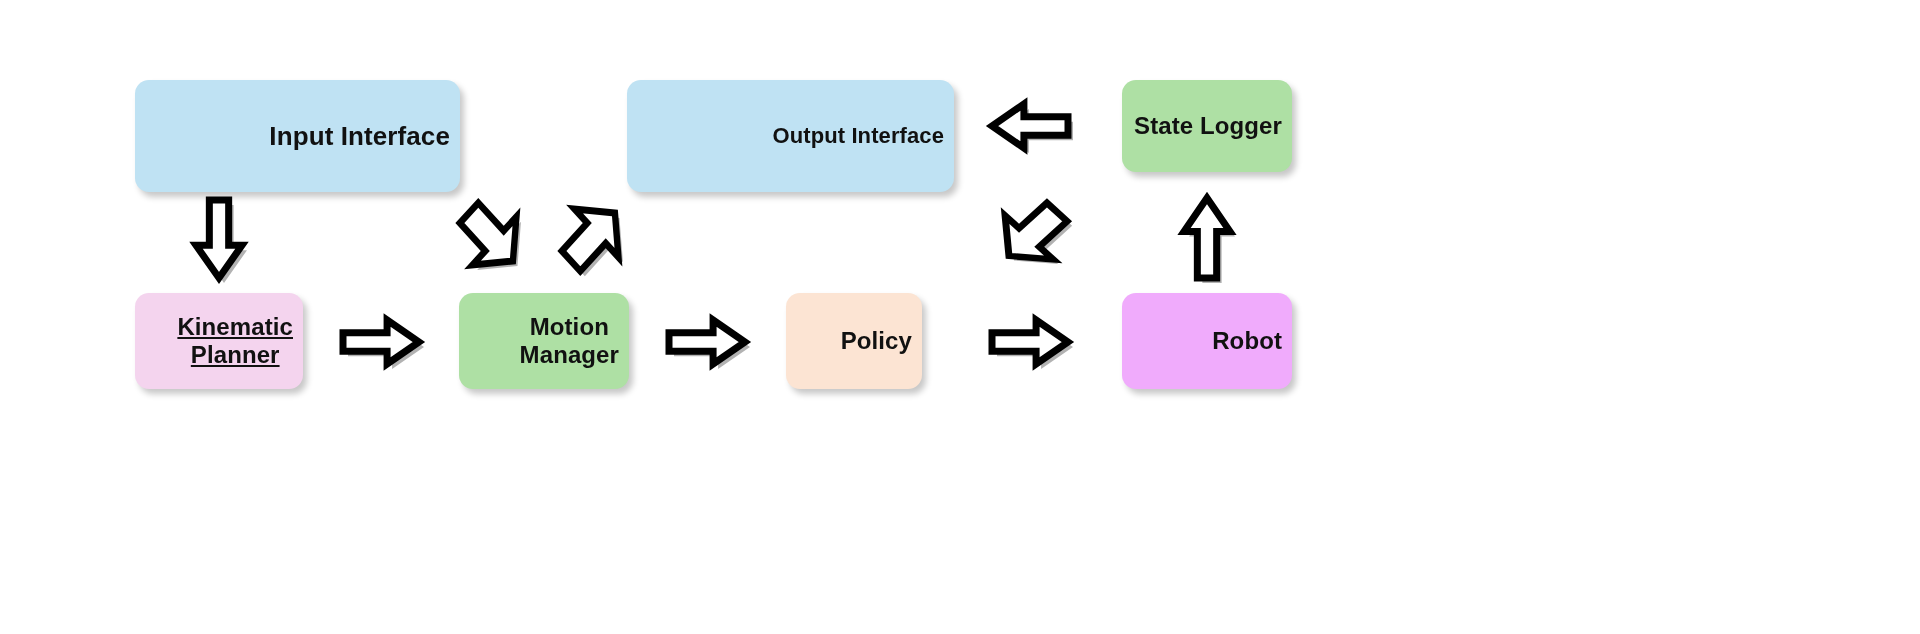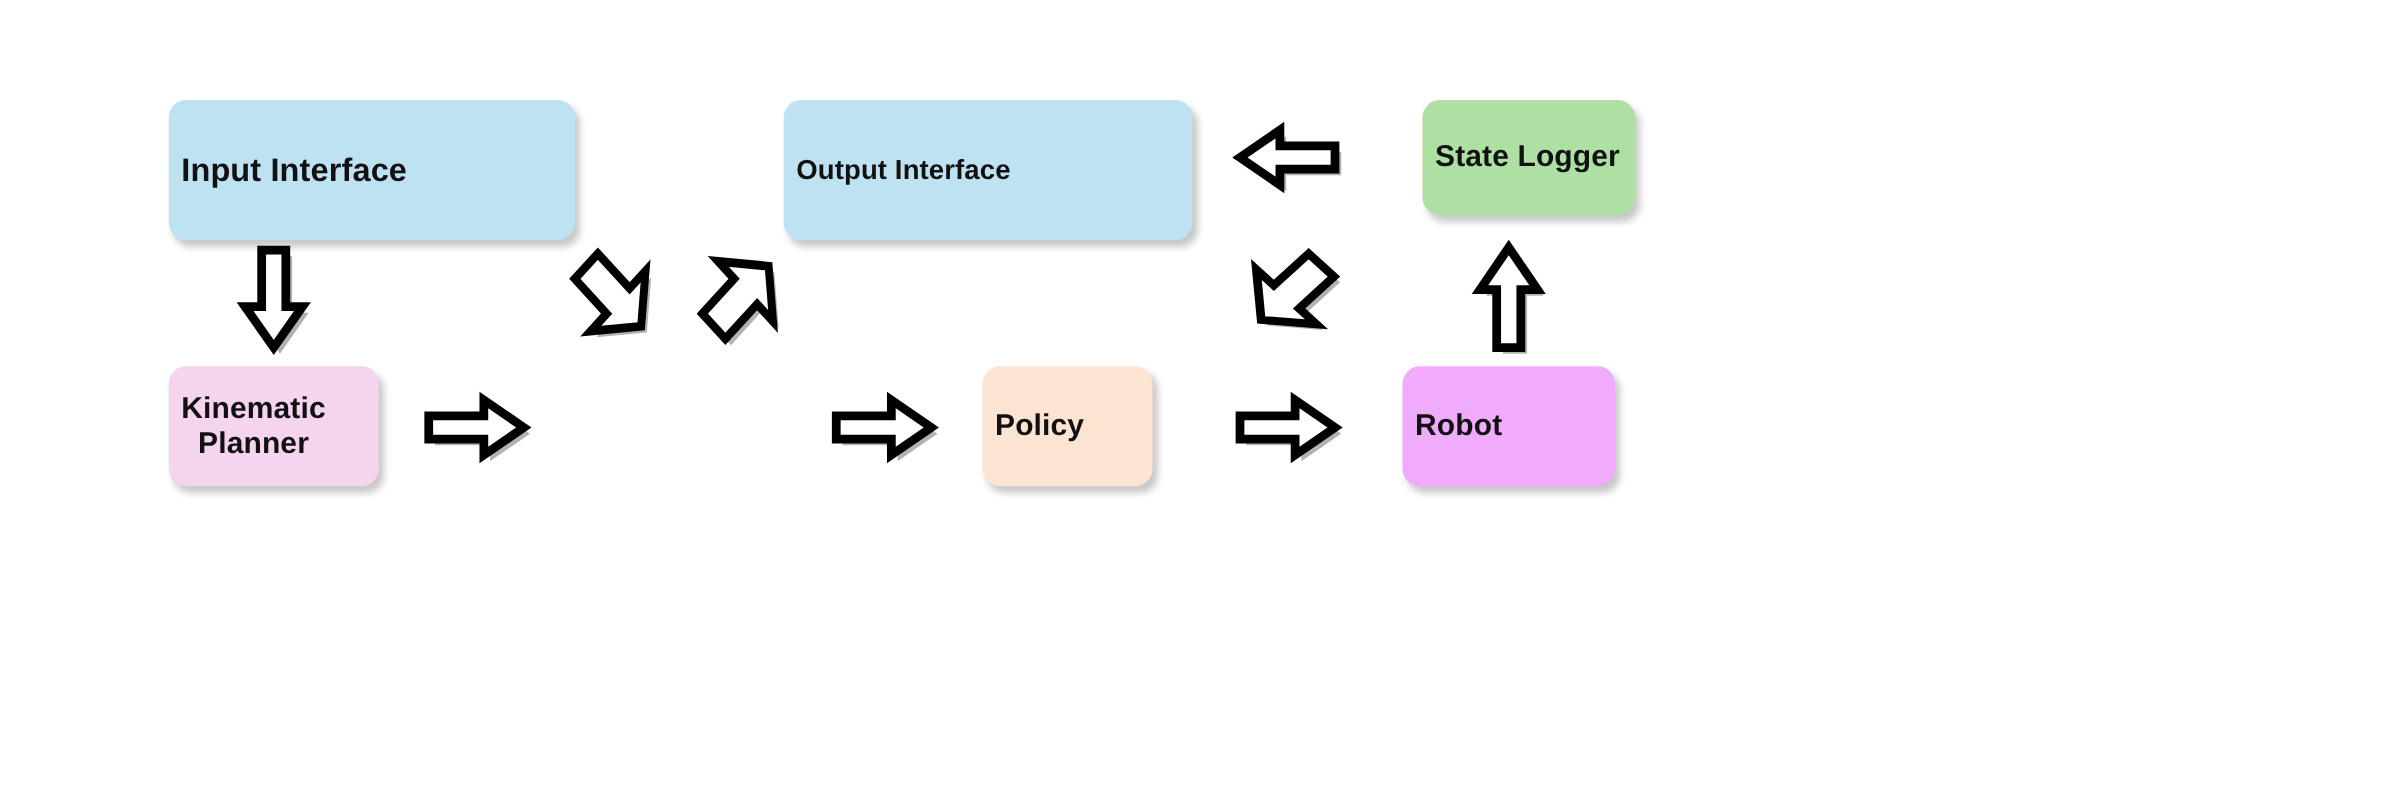--- a/index.html
+++ b/index.html
@@ -20,21 +20,21 @@
     top: 0;
     width: 1920px;
     height: 634px;
   }
   .node {
     position: absolute;
     box-sizing: border-box;
     border-radius: 14px;
     display: flex;
     align-items: center;
-    justify-content: flex-start;
+    justify-content: flex-end;
     text-align: center;
     font-weight: bold;
     color: #111111;
     letter-spacing: 0.1px;
     line-height: 1.18;
     box-shadow: 4px 5px 6px rgba(0,0,0,0.22);
     user-select: none;
   }
   .node-label {
     display: block;
@@ -62,26 +62,30 @@
 </head>
 <body>
 
 <div id="canvas">
     <div class="node" style="left: 135px; top: 80px; width: 325px; height: 112px; background: rgb(191, 226, 243); font-size: 26px;">
       <span class="node-label">Input Interface</span>
     </div>
     <div class="node" style="left: 627px; top: 80px; width: 327px; height: 112px; background: rgb(191, 226, 243); font-size: 22px;">
       <span class="node-label">Output Interface</span>
     </div>
-    <div class="node" style="left: 1122px; top: 80px; width: 170px; height: 92px; background: rgb(174, 224, 164); font-size: 24px; margin-left: 16px;">
+    <div class="node" style="left: 1122px; top: 80px; width: 170px; height: 92px; background: rgb(174, 224, 164); font-size: 24px;">
       <span class="node-label">State Logger</span>
     </div>
-    <div class="node" style="left: 135px; top: 293px; width: 168px; height: 96px; background: rgb(244, 212, 238); font-size: 24px;">
+    <div class="node" style="left: 135px; top: 293px; width: 168px; height: 96px; background: rgb(244, 212, 238); font-size: 24px; text-decoration: underline;">
       <span class="node-label">Kinematic
 Planner</span>
+    </div>
+    <div class="node" style="left: 459px; top: 293px; width: 170px; height: 96px; background: rgb(174, 224, 164); font-size: 24px;">
+      <span class="node-label">Motion
+Manager</span>
     </div>
     <div class="node" style="left: 786px; top: 293px; width: 136px; height: 96px; background: rgb(252, 228, 211); font-size: 24px;">
       <span class="node-label">Policy</span>
     </div>
     <div class="node" style="left: 1122px; top: 293px; width: 170px; height: 96px; background: #f0abfc; font-size: 24px;">
       <span class="node-label">Robot</span>
     </div>
     <div class="arrow" style="left: 196px; top: 200px; width: 46px; height: 78px;">
       <svg width="46" height="78" viewBox="0 0 46 78" preserveAspectRatio="none">
         <polygon class="shadow" points="18.34,5.00 18.34,50.24 5.00,50.24 28.00,83.00 51.00,50.24 37.66,50.24 37.66,5.00"></polygon>

